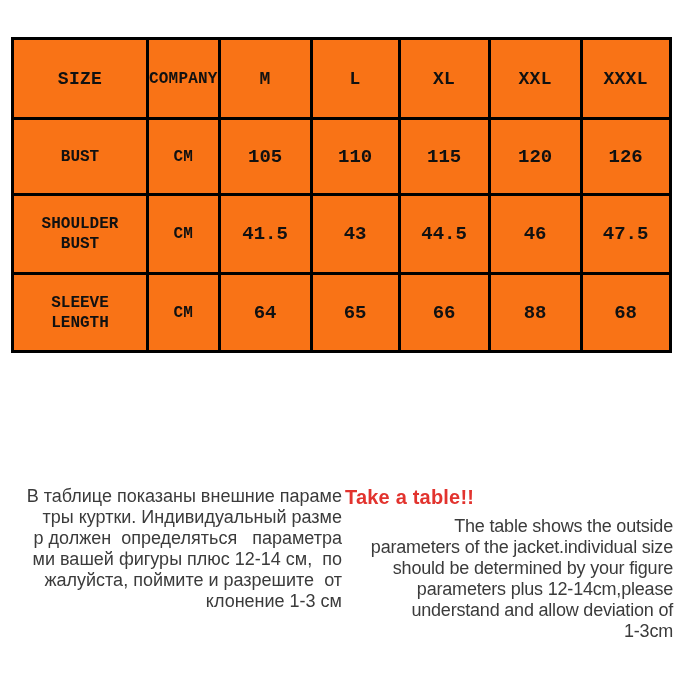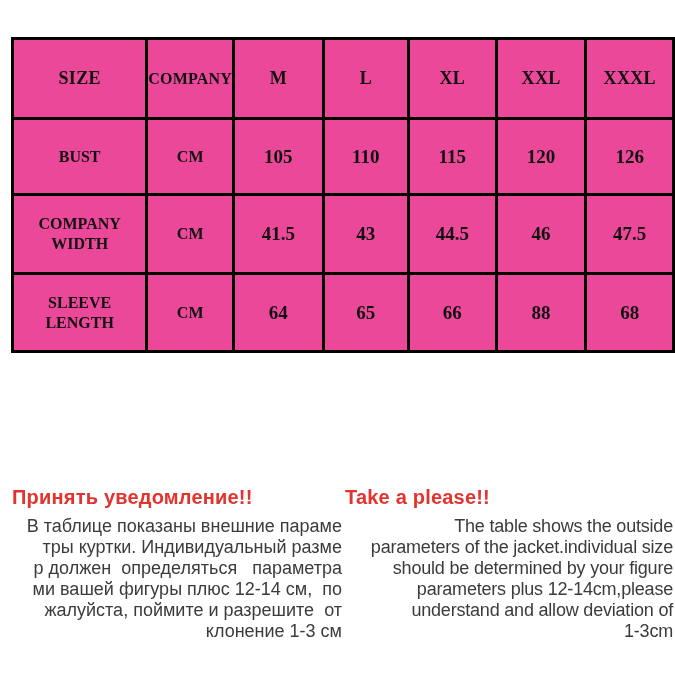--- a/index.html
+++ b/index.html
@@ -13,23 +13,23 @@
     overflow: hidden;
   }
 
   
   table.size-table {
     position: absolute; left: 11px; top: 37px;
     border-collapse: collapse; table-layout: fixed;
   }
   table.size-table th, table.size-table td {
     border: 3px solid var(--border);
-    background: #ec4899;
+    background: #f97316;
     text-align: center; vertical-align: middle;
-    font-family: Liberation Serif, serif;
+    font-family: Liberation Mono, monospace;
     font-weight: bold;
     color: var(--table-text);
     padding: 0;
   }
   col.c-size   { width: 135px; }
   col.c-comp   { width: 64px; }
   col.c-m      { width: 92px; }
   col.c-l      { width: 88px; }
   col.c-xl     { width: 90px; }
   col.c-xxl    { width: 92px; }
@@ -92,51 +92,50 @@
     <tr class="r-bust">
       <th class="cell-label">BUST</th>
       <td class="cell-small">CM</td>
       <td class="cell-value">105</td>
       <td class="cell-value">110</td>
       <td class="cell-value">115</td>
       <td class="cell-value">120</td>
       <td class="cell-value">126</td>
     </tr>
     <tr class="r-shldr">
-      <th class="cell-label">COMPANY WIDTH</th>
+      <th class="cell-label">SHOULDER BUST</th>
       <td class="cell-small">CM</td>
       <td class="cell-value">41.5</td>
       <td class="cell-value">43</td>
       <td class="cell-value">44.5</td>
       <td class="cell-value">46</td>
       <td class="cell-value">47.5</td>
     </tr>
     <tr class="r-sleeve">
       <th class="cell-label">SLEEVE LENGTH</th>
       <td class="cell-small">CM</td>
       <td class="cell-value">64</td>
       <td class="cell-value">65</td>
       <td class="cell-value">66</td>
       <td class="cell-value">88</td>
       <td class="cell-value">68</td>
     </tr>
   </tbody>
 </table>
 
 <div class="notice notice-ru">
-  <h2 class="notice-heading">Принять уведомление!!</h2>
   <p class="notice-body">В таблице показаны внешние параме
 тры куртки. Индивидуальный разме
 р должен  определяться   параметра
 ми вашей фигуры плюс 12-14 см,  по
 жалуйста, поймите и разрешите  от
 клонение 1-3 см</p>
 </div>
 
 <div class="notice notice-en">
-  <h2 class="notice-heading">Take a please!!</h2>
+  <h2 class="notice-heading">Take a table!!</h2>
   <p class="notice-body">The table shows the outside
 parameters of the jacket.individual size
 should be determined by your figure
 parameters plus 12-14cm,please
 understand and allow deviation of
 1-3cm</p>
 </div>
 
 </body></html>

